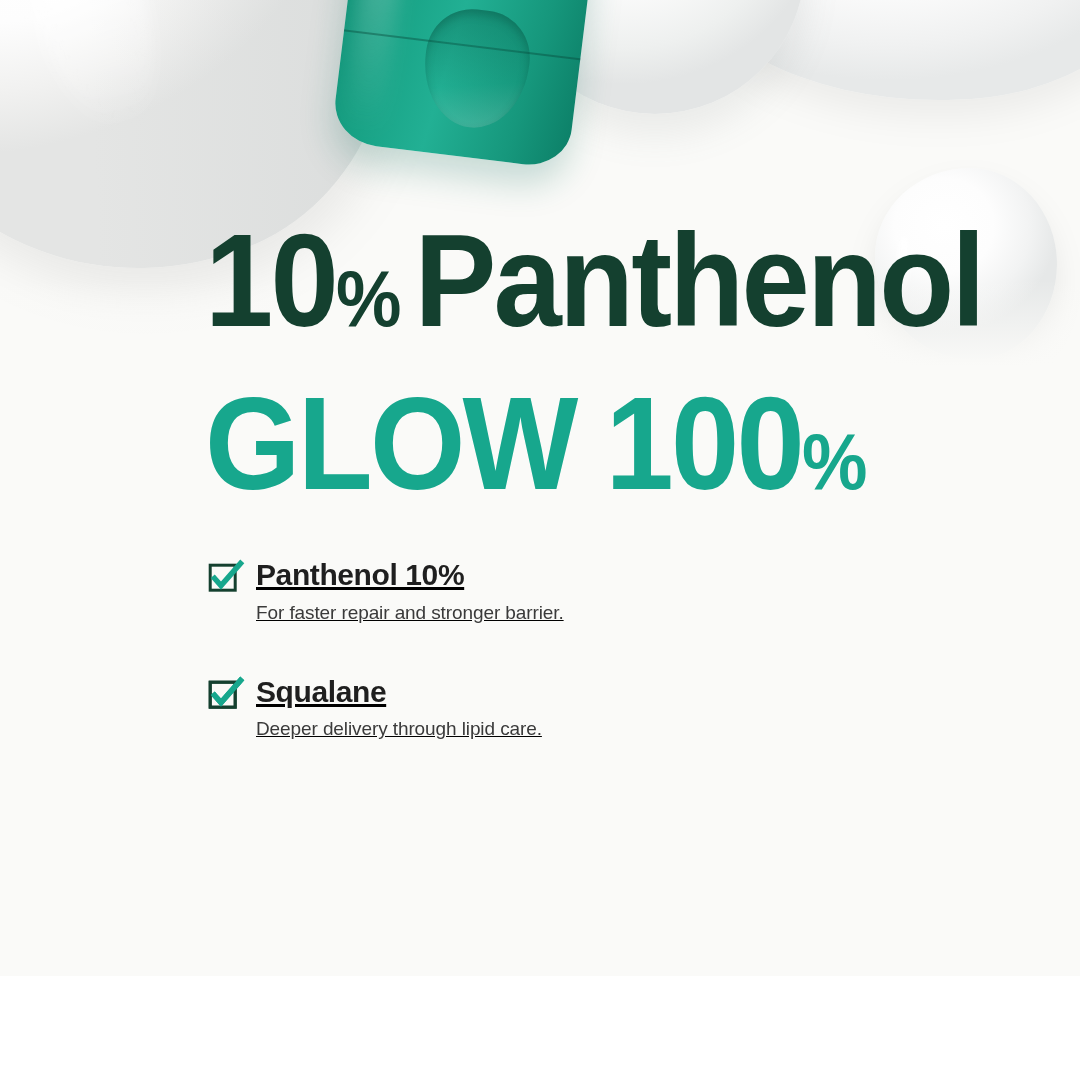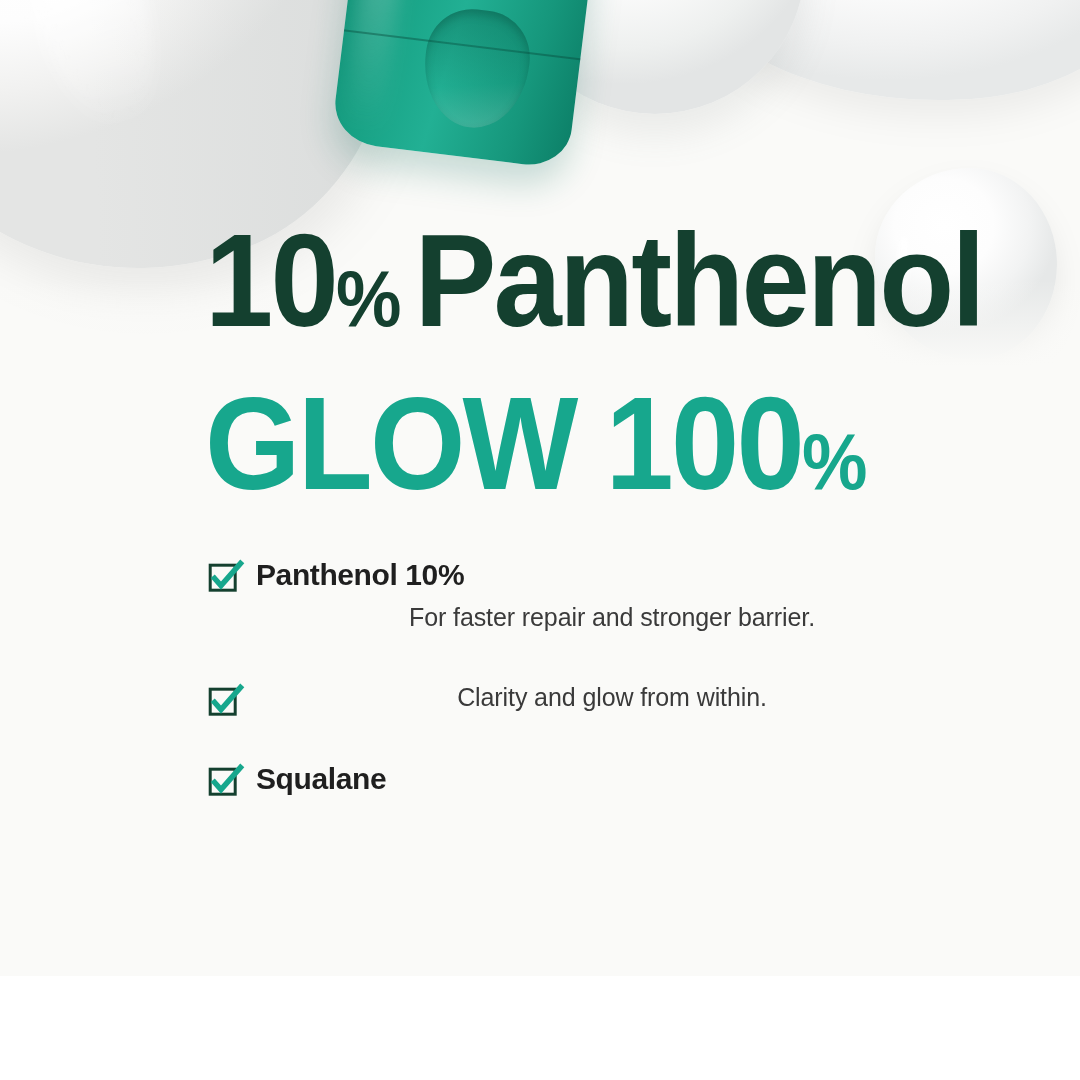--- a/index.html
+++ b/index.html
@@ -162,20 +162,21 @@
     transform:scaleX(.93);
     transform-origin:left center;
   }
   #line-bottom .num { margin-left:32px; }
 
   
   #benefits {
     position:absolute;
     left:208px; top:558px;
     width:760px;
+    text-decoration:underline;
   }
 
   .benefit { position:relative; margin-bottom:50px; }
   .benefit:last-child { margin-bottom:12px; }
 
   .check-wrap {
     position:absolute;
     left:0; top:3px;
     width:34px; height:34px;
   }
@@ -185,26 +186,25 @@
     margin-left:48px;
     font-size:30px;
     font-weight:700;
     color:#1f1f1f;
     letter-spacing:-.4px;
     line-height:1.16;
   }
   .benefit-desc {
     margin-left:48px;
     margin-top:9px;
-    font-size:25px;
+    font-size:19px;
     font-weight:400;
     color:#3a3a3a;
     letter-spacing:-.1px;
     line-height:1.2;
-    text-align:center;
   }
 
   
   #bottom-band {
     position:absolute;
     left:0; top:1022px;
     width:1080px; height:58px;
     background:#eef2f3;
   }
 </style>
@@ -259,30 +259,30 @@
       <div class="benefit-desc">For faster repair and stronger barrier.</div>
     </div>
 
     <div class="benefit">
       <span class="check-wrap">
         <svg width="34" height="34" viewBox="0 0 34 34" aria-hidden="true">
           <rect x="2.2" y="4.2" width="25" height="25" fill="none" stroke="#14402f" stroke-width="3"></rect>
           <path d="M6.5 17.2 L13 24.6 L32.5 2.4" fill="none" stroke="#17a78d" stroke-width="5.4" stroke-linecap="square" stroke-linejoin="miter"></path>
         </svg>
       </span>
-      <div class="benefit-desc">Clarity and glow from within.</div>
     </div>
 
     <div class="benefit">
       <span class="check-wrap">
         <svg width="34" height="34" viewBox="0 0 34 34" aria-hidden="true">
           <rect x="2.2" y="4.2" width="25" height="25" fill="none" stroke="#14402f" stroke-width="3"></rect>
           <path d="M6.5 17.2 L13 24.6 L32.5 2.4" fill="none" stroke="#17a78d" stroke-width="5.4" stroke-linecap="square" stroke-linejoin="miter"></path>
         </svg>
       </span>
       <div class="benefit-title">Squalane</div>
+      <div class="benefit-desc">Deeper delivery through lipid care.</div>
     </div>
 
   </div>
 
   <div id="bottom-band"></div>
 
 </div>
 
 </body></html>

